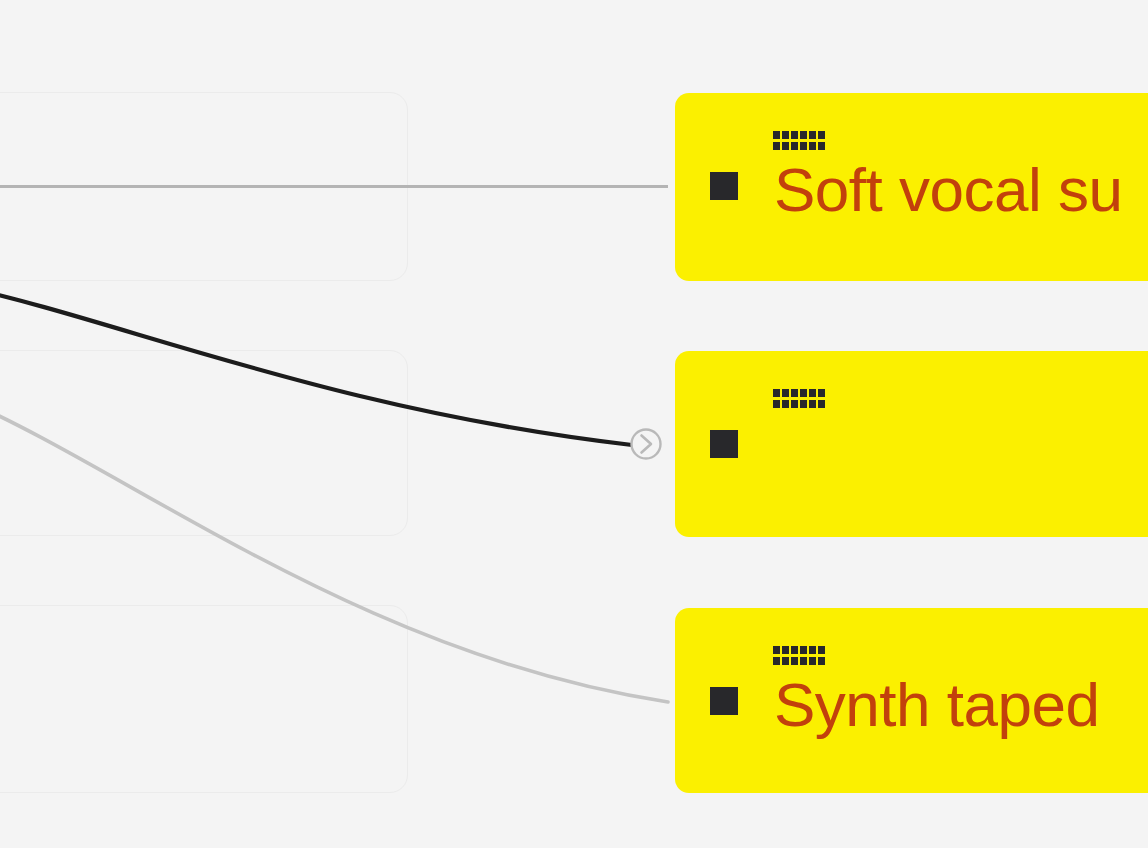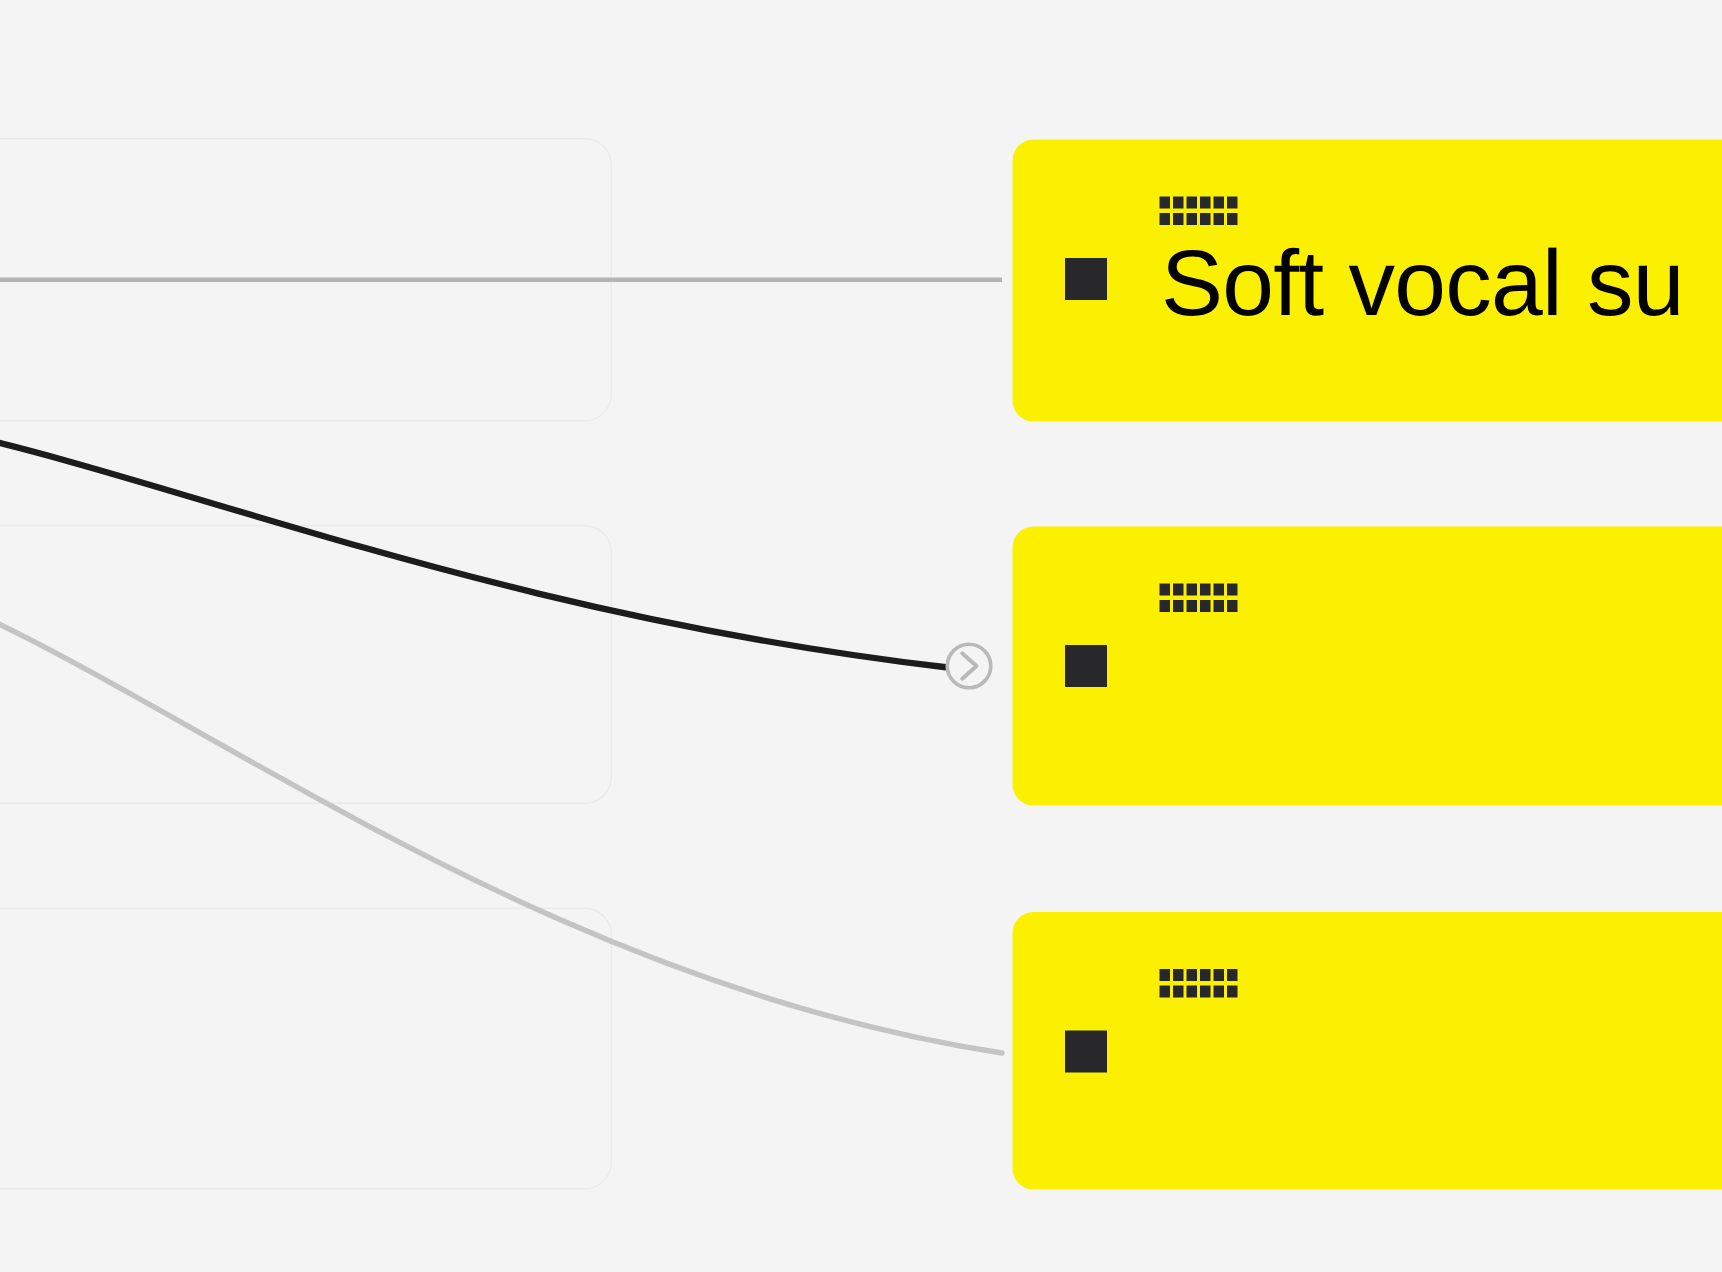--- a/index.html
+++ b/index.html
@@ -68,21 +68,21 @@
     width: 28px;
     height: 28px;
     background: #28282b;
   }
   .node-title {
     position: absolute;
     left: 99px;
     top: 58px;
     font-size: 62px;
     line-height: 1.25;
-    color: #000000;
+    color: #c2410c;
     white-space: nowrap;
     letter-spacing: -0.5px;
   }
 </style>
 </head>
 <body>
 
 <div id="canvas">
 
   <div class="ghost-card" style="left:-60px; top:92px; width:468px; height:189px;"></div>
@@ -149,15 +149,16 @@
         <i></i>
         <i></i>
       <i></i>
         <i></i>
         <i></i>
         <i></i>
         <i></i>
         <i></i>
     </span>
     <span class="node-bullet"></span>
+    <span class="node-title">Synth taped</span>
   </div>
 
 </div>
 
 </body></html>

